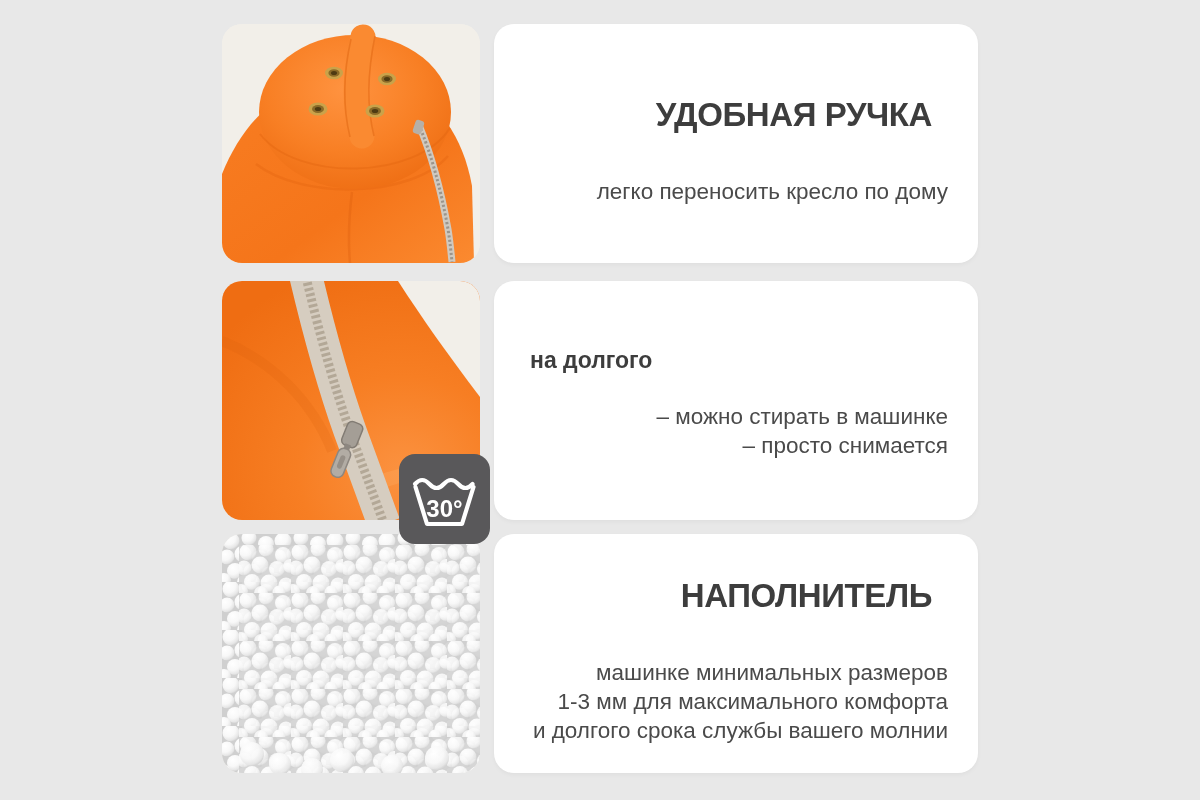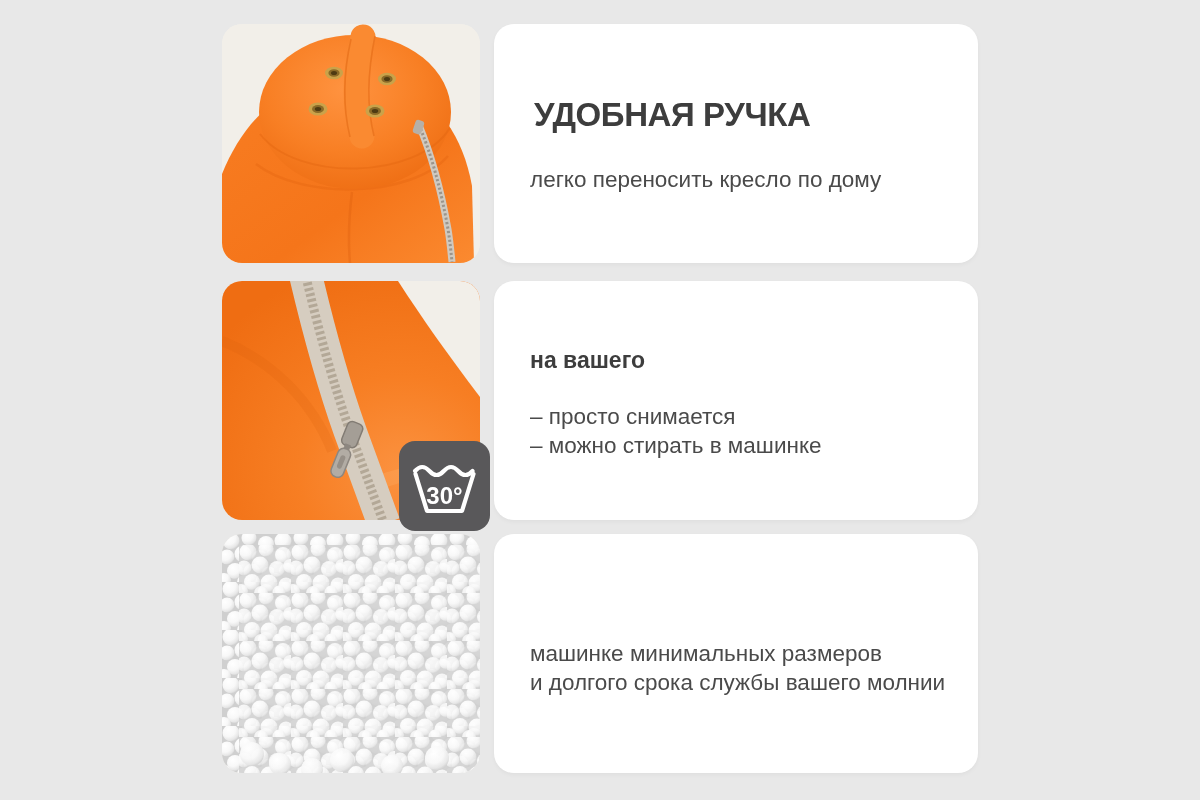--- a/index.html
+++ b/index.html
@@ -16,32 +16,32 @@
     position:absolute; left:494px; width:484px; height:239px;
     border-radius:20px; background:#ffffff;
     box-shadow:0 2px 4px rgba(0,0,0,0.04);
     display:flex; flex-direction:column; justify-content:center;
     padding:0 30px 0 36px; box-sizing:border-box;
   }
   .row1 { top:24px; }
   .row2 { top:281px; }
   .row3 { top:534px; }
   .card h2 {
-    margin:4px; font-size:33px; font-weight:700; color:#3d3d3d;
-    letter-spacing:-0.4px; line-height:1.1;
+    margin:16px; font-size:33px; font-weight:700; color:#3d3d3d;
+    letter-spacing:-0.4px; line-height:1.1;text-align:right;
   }
   .card .subtitle {
     margin:6px 0 0 0; font-size:23px; font-weight:700; color:#3d3d3d;
   }
-  .card .lines { margin-top:28px; }
+  .card .lines { margin-top:28px;text-align:right; }
   .card p.line {
     margin:0; font-size:22.5px; color:#4a4a4a; line-height:29px;
   }
   .badge {
-    position:absolute; left:399px; top:441px; width:91px; height:90px;
+    position:absolute; left:399px; top:454px; width:91px; height:90px;
     z-index:5;
   }
   .badge svg { display:block; }
   svg { display:block; }
 </style>
 </head>
 <body>
 
 <div class="canvas">
 
@@ -131,24 +131,24 @@
       <g transform="translate(130,154) rotate(22)">
         <rect x="-8" y="-13" width="16" height="25" rx="5" fill="#a49e96" stroke="#827c74" stroke-width="1.5"></rect>
         <rect x="-3" y="10" width="6" height="7" fill="#8d8780"></rect>
         <rect x="-6.5" y="15" width="13" height="30" rx="6" fill="#b2aca4" stroke="#8d8780" stroke-width="1.5"></rect>
         <rect x="-2.5" y="22" width="5" height="14" rx="2.5" fill="#968f87"></rect>
       </g>
     </svg>
   </div>
 
   <div class="card row2">
-    <div class="subtitle">на вашего</div>
+    <div class="subtitle">на долгого</div>
     <div class="lines">
+      <p class="line">– можно стирать в машинке</p>
       <p class="line">– просто снимается</p>
-      <p class="line">– можно стирать в машинке</p>
     </div>
   </div>
 
   <div class="badge">
     <svg width="91" height="90" viewBox="0 0 91 90">
       <rect x="0" y="0" width="91" height="90" rx="16" fill="#59585a"></rect>
       <g stroke="#ffffff" stroke-width="4.2" fill="none" stroke-linecap="round" stroke-linejoin="round">
         <path d="M16,30 q7.2,-8 14.4,0 q7.2,8 14.4,0 q7.2,-8 14.4,0 q7.2,8 14.4,0"></path>
         <path d="M16.5,33 L28,70 L63,70 L74.5,33"></path>
       </g>
@@ -189,19 +189,21 @@
         <circle cx="58" cy="230" r="11" fill="url(#bead)"></circle>
         <circle cx="120" cy="226" r="12" fill="url(#bead)"></circle>
         <circle cx="170" cy="232" r="11" fill="url(#bead)"></circle>
         <circle cx="215" cy="224" r="12" fill="url(#bead)"></circle>
         <circle cx="90" cy="235" r="11" fill="url(#bead)"></circle>
       </g>
     </svg>
   </div>
 
   <div class="card row3">
+    <h2>НАПОЛНИТЕЛЬ</h2>
     <div class="lines">
       <p class="line">машинке минимальных размеров</p>
+      <p class="line">1-3 мм для максимального комфорта</p>
       <p class="line">и долгого срока службы вашего молнии</p>
     </div>
   </div>
 
 </div>
 
 </body></html>

